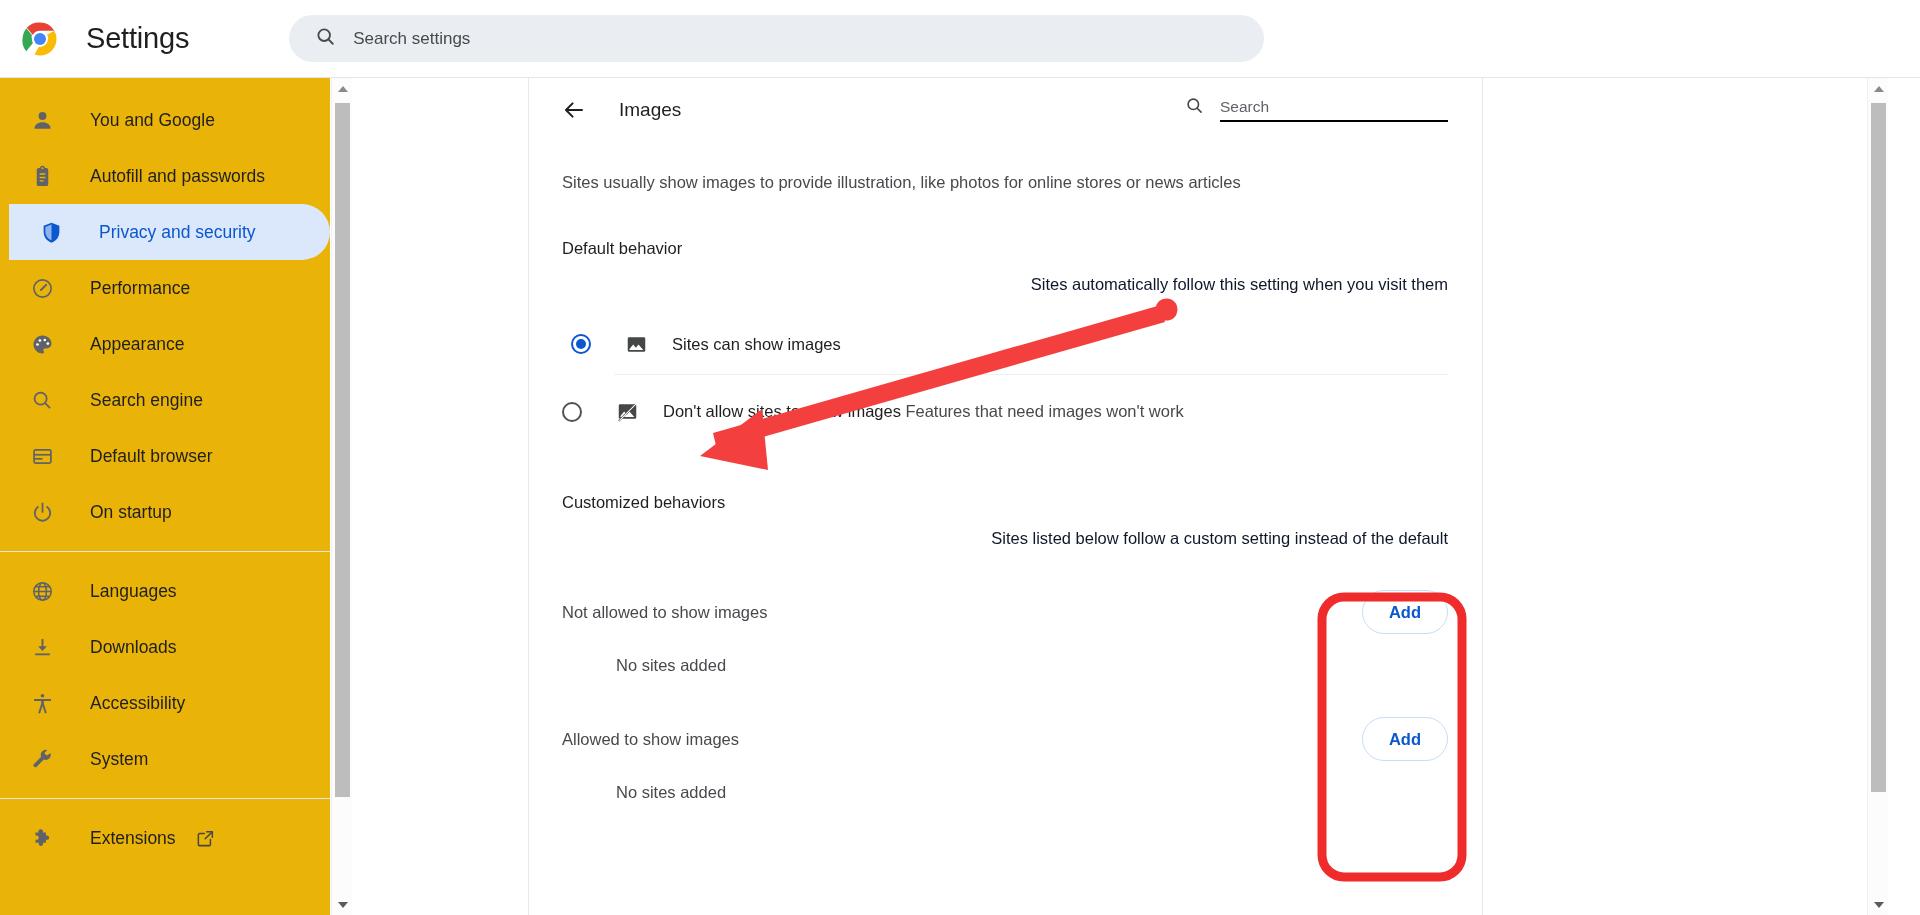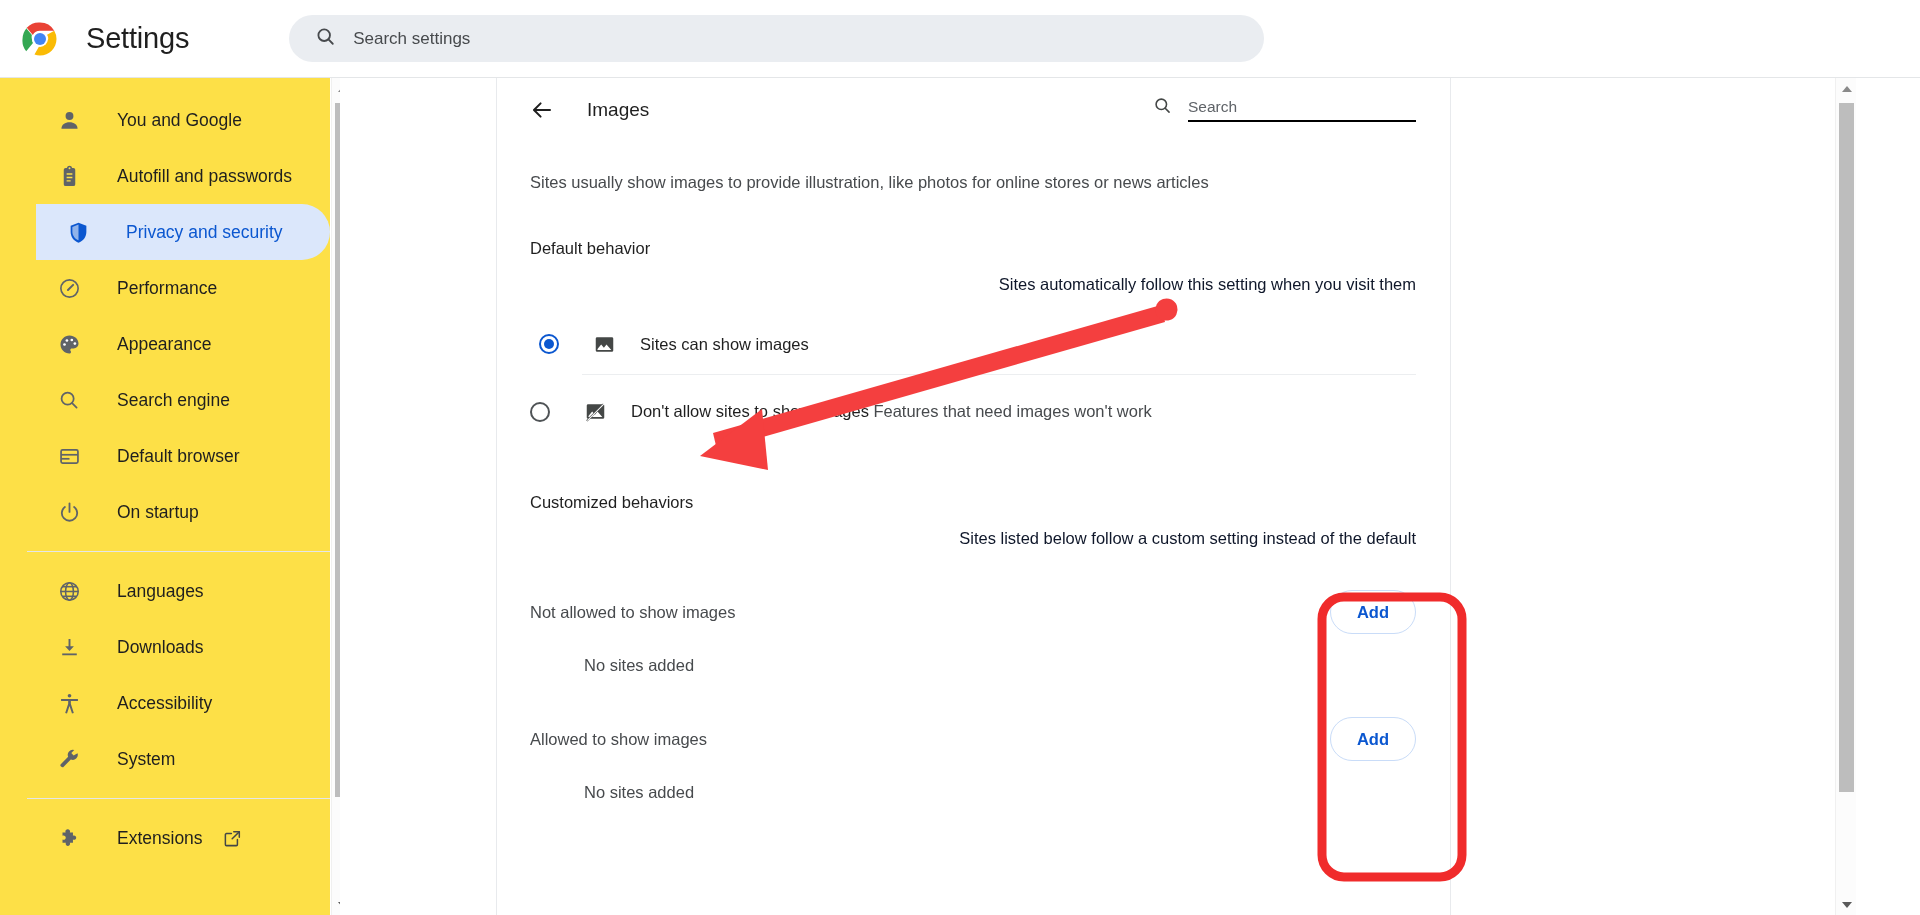--- a/index.html
+++ b/index.html
@@ -61,24 +61,23 @@
     left: 0; top: 78px;
     width: 1920px; height: 837px;
     background: #ffffff;
   }
 
   
   #sidebar {
     position: absolute;
     left: 0; top: 0;
     width: 330px; height: 837px;
-    background: #fde047;
+    background: #eab308;
     padding-top: 14px;
     overflow: hidden;
-    padding-left: 27px;
   }
   .nav-item {
     height: 56px;
     display: flex;
     align-items: center;
     padding-left: 30px;
     border-radius: 0 28px 28px 0;
     cursor: pointer;
     color: #1f1f1f;
   }
@@ -140,21 +139,21 @@
     position: absolute;
     left: 3px; top: 25px;
     width: 15px; height: 694px;
     background: #bdbdbd;
     cursor: pointer;
   }
 
   
   #content-area {
     position: absolute;
-    left: 340px; top: 0;
+    left: 372px; top: 0;
     width: 1516px; height: 837px;
     background: #ffffff;
     overflow: hidden;
   }
   #settings-card {
     position: absolute;
     left: 156px; top: 0;
     width: 955px;
     min-height: 837px;
     background: #ffffff;

